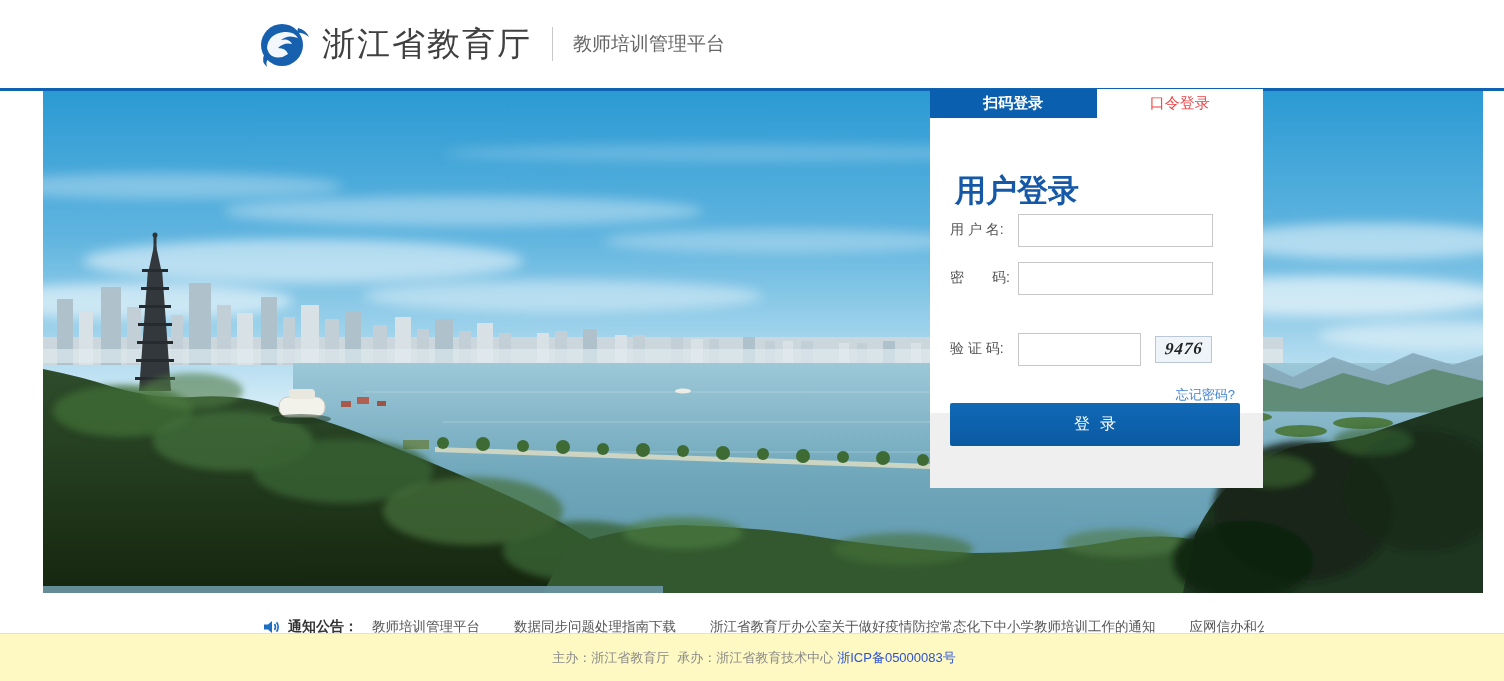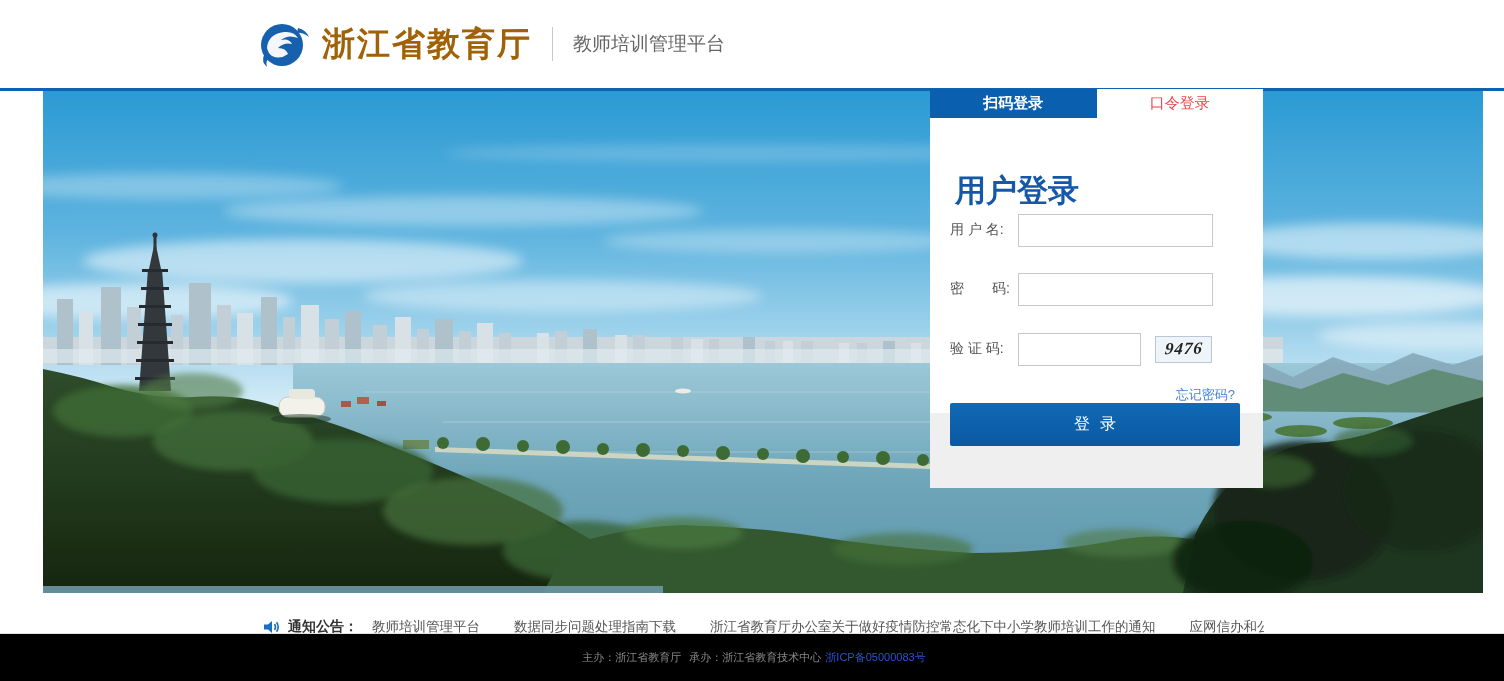--- a/index.html
+++ b/index.html
@@ -2,40 +2,40 @@
 <html><head>
 <meta charset="utf-8">
 <style>
   html,body{margin:0;padding:0;background:#fff;}
   body{font-family:"Liberation Sans","DejaVu Sans",sans-serif;}
   #app{position:relative;width:1504px;height:681px;background:#fff;overflow:hidden;}
 
   
   .header{position:relative;height:88px;background:#fff;}
   .brand{position:absolute;left:258px;top:0;height:88px;display:flex;align-items:center;}
-  .org-name{margin-left:12px;font-size:33px;font-weight:bold;color:#a16207;
+  .org-name{margin-left:12px;font-size:33px;font-weight:normal;color:#404040;
             font-family:"Liberation Serif","DejaVu Serif",serif;letter-spacing:2px;}
   .brand-divider{width:1px;height:34px;background:#C9C9C9;margin:0 20px;}
   .platform-name{font-size:19px;color:#666;}
   .header-line{height:3px;background:#0E62B1;}
 
   
   .hero{position:absolute;left:43px;top:91px;width:1440px;height:502px;overflow:hidden;}
 
   
   .panel{position:absolute;left:930px;top:89px;width:333px;height:399px;z-index:10;}
   .tabs{display:flex;height:29px;font-family:Liberation Serif, serif;}
   .tab{flex:1;text-align:center;line-height:29px;font-size:15px;cursor:pointer;}
   .tab-active{background:#0A60AE;color:#fff;font-weight:bold;}
   .tab-inactive{background:#fff;color:#ef4444;}
   .panel-body{position:absolute;left:0;right:0;top:29px;bottom:75px;background:#fff;}
   .panel-gray{position:absolute;left:0;right:0;bottom:0;height:75px;background:#EFEFEF;}
   .login-title{position:absolute;left:25px;top:52px;font-size:31px;font-weight:bold;color:#1558A7;}
   .form-row{position:absolute;left:20px;height:24px;display:flex;align-items:center;}
-  .row-user{top:100px;} .row-pass{top:159px;} .row-captcha{top:219px;}
+  .row-user{top:100px;} .row-pass{top:148px;} .row-captcha{top:219px;}
   .field-label{width:68px;font-size:14px;color:#555;flex:none;}
   .txt-input{box-sizing:border-box;height:33px;border:1px solid #C8C8C8;background:#fff;
              font-size:15px;padding:0 6px;outline:none;}
   .w-main{width:195px;} .w-captcha{width:123px;}
   .captcha-img{box-sizing:border-box;margin-left:14px;width:57px;height:27px;background:#EFF4F9;
                border:1px solid #B9C7D6;display:flex;align-items:center;justify-content:center;cursor:pointer;}
   .captcha-code{font-size:17px;font-weight:bold;color:#222;font-style:italic;
                 letter-spacing:1px;transform:skewX(-6deg) rotate(-1deg);
                 font-family:"Liberation Serif","DejaVu Serif",serif;}
   .forgot{position:absolute;right:28px;top:268px;font-size:13px;color:#4585D6;text-decoration:none;cursor:pointer;}
@@ -45,23 +45,23 @@
 
   
   .notice{position:absolute;left:0;top:593px;width:1504px;height:40px;background:#fff;}
   .notice-inner{position:absolute;left:264px;top:14px;width:1000px;height:40px;display:flex;
                 align-items:center;overflow:hidden;white-space:nowrap;}
   .speaker{flex:none;margin-right:8px;display:flex;align-items:center;}
   .notice-label{font-size:14px;font-weight:bold;color:#333;margin-right:14px;flex:none;}
   .notice-link{font-size:13.5px;color:#555;text-decoration:none;margin-right:34px;flex:none;cursor:pointer;}
 
   
-  .footer{position:absolute;left:0;top:633px;width:1504px;height:48px;background:#000000;
+  .footer{position:absolute;left:0;top:633px;width:1504px;height:48px;background:#fef9c3;
           border-top:1px solid #E0E0E0;box-sizing:border-box;display:flex;align-items:center;
-          justify-content:center;font-size:11px;color:#8A8A8A;}
+          justify-content:center;font-size:13px;color:#8A8A8A;}
   .footer span{margin:0 4px;}
   .icp-link{color:#2C52D5;text-decoration:none;cursor:pointer;}
 </style>
 </head>
 <body>
 
 <div id="app">
 
   <div class="header">
     <div class="brand">

